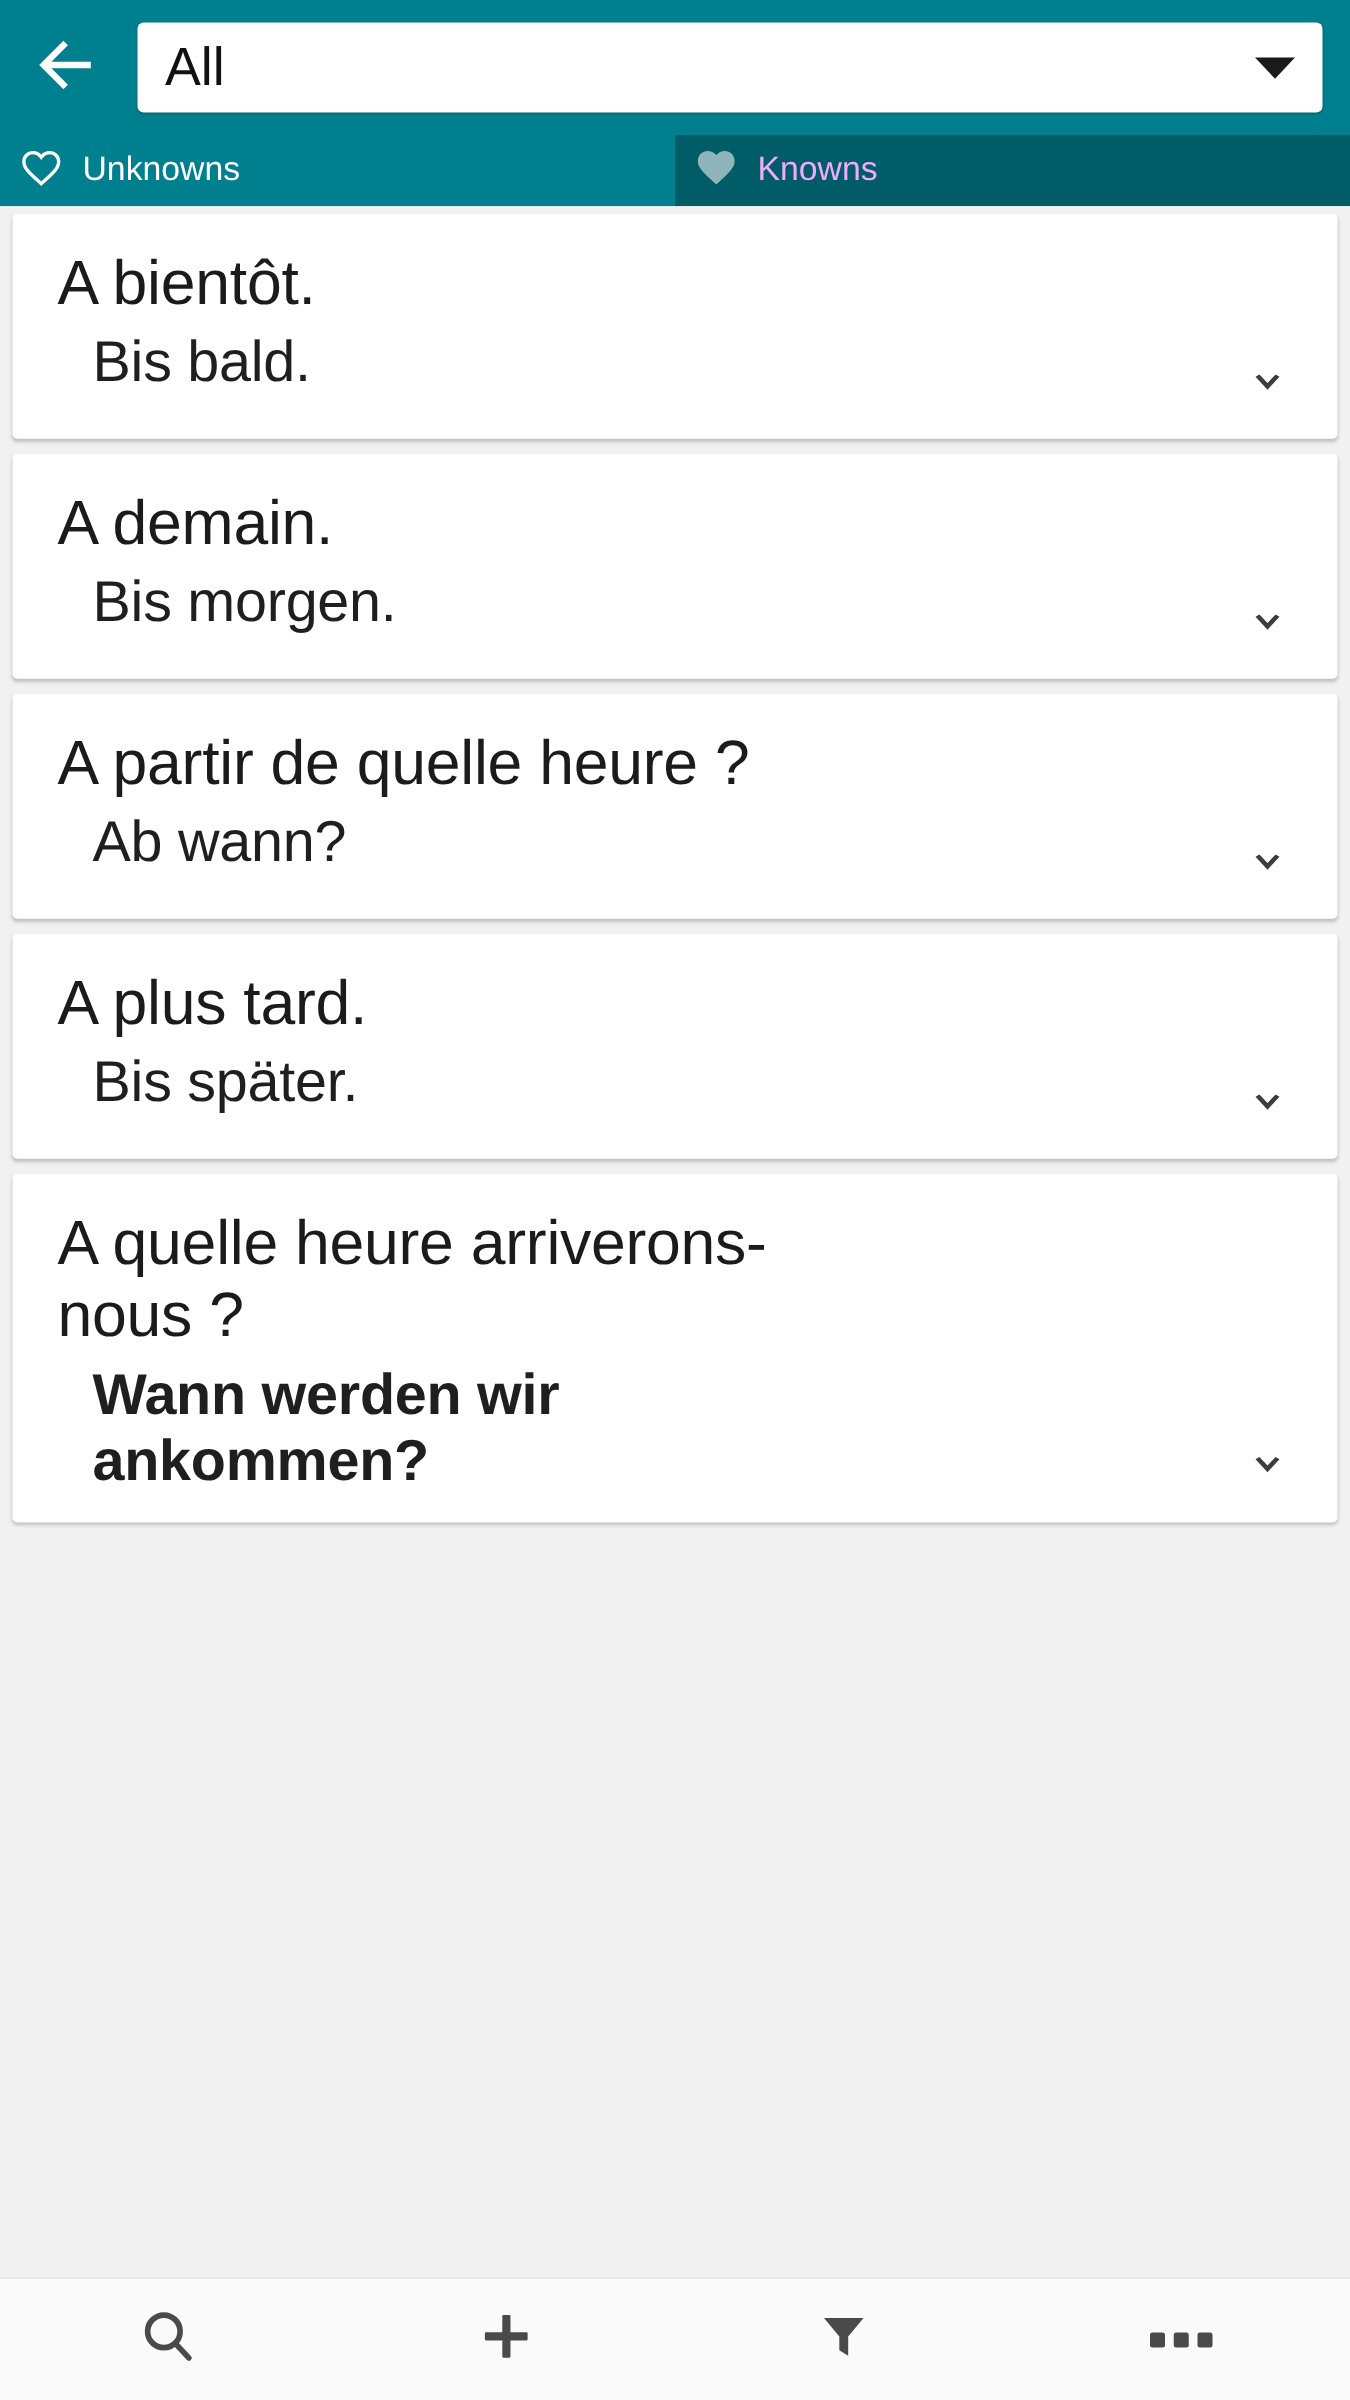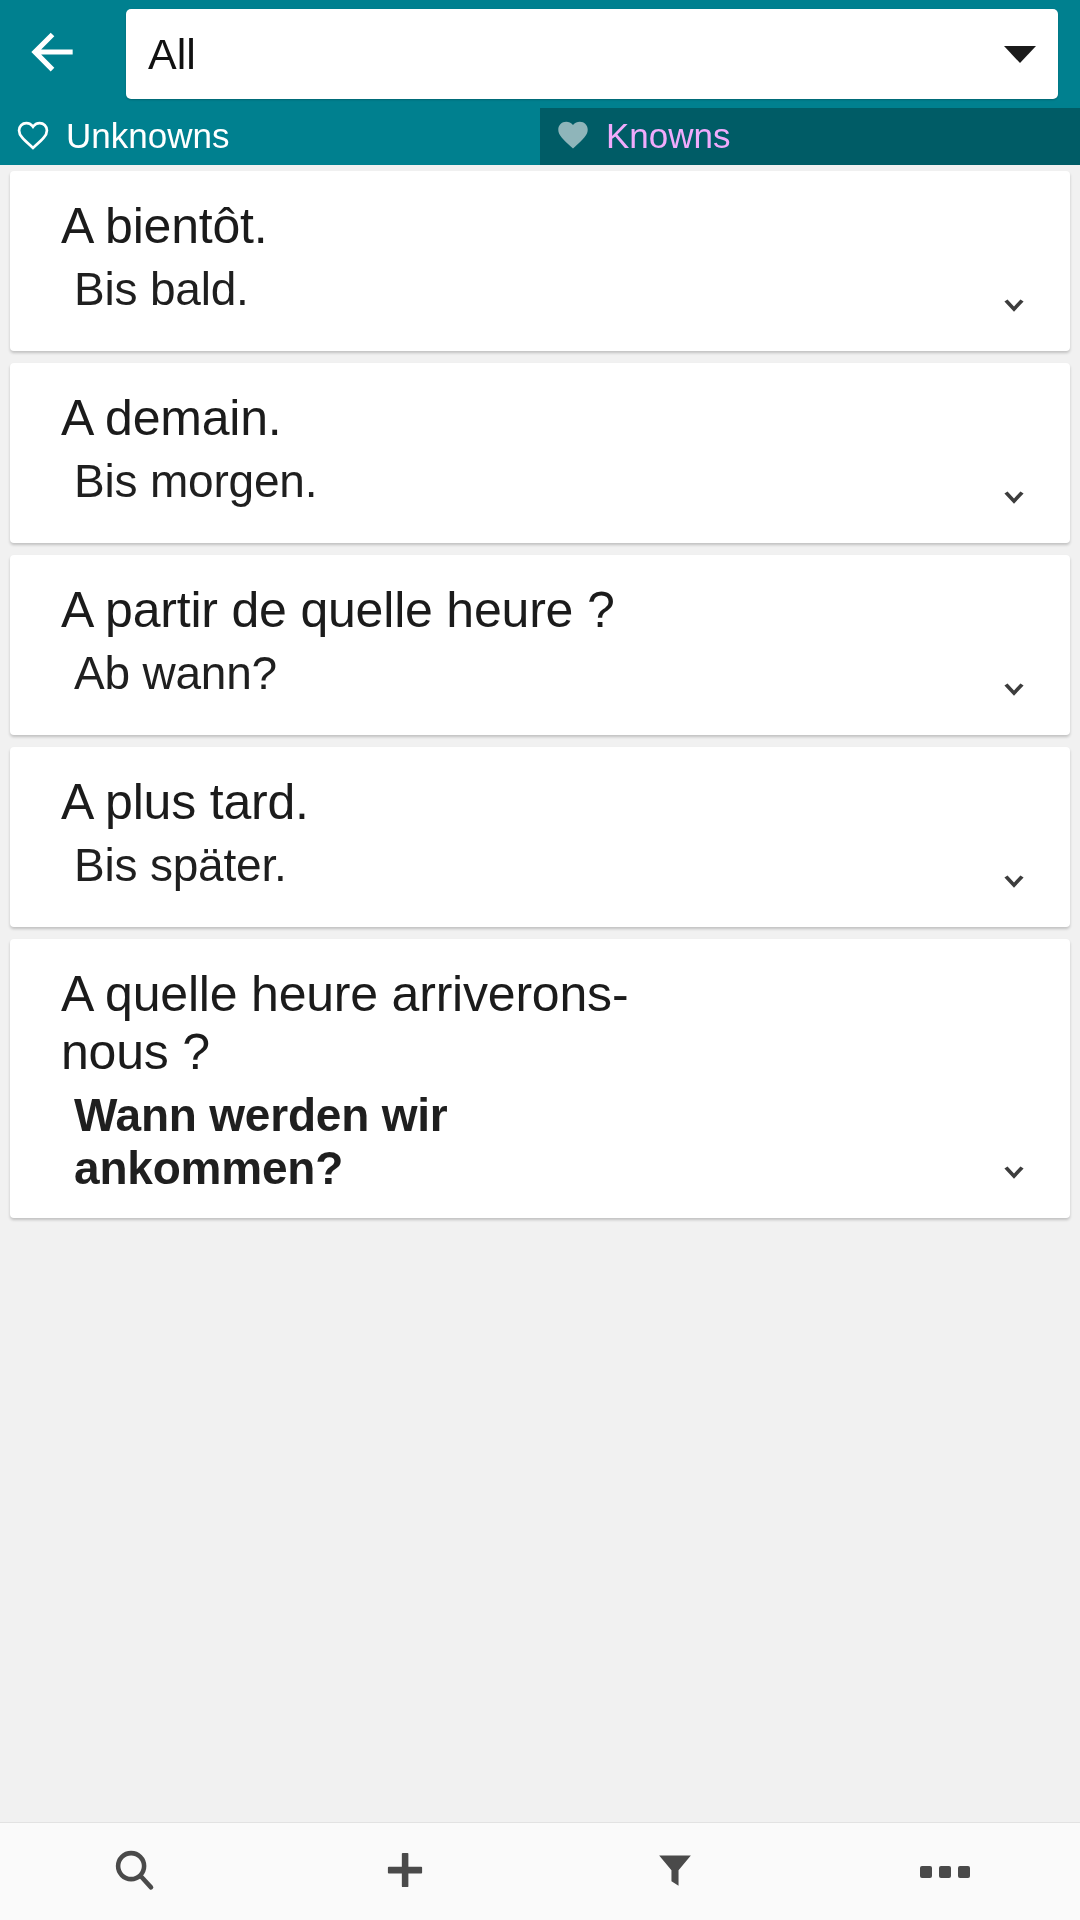--- a/index.html
+++ b/index.html
@@ -63,24 +63,24 @@
     width: 84px;
     height: 84px;
     display: flex;
     align-items: center;
     justify-content: center;
     flex: 0 0 auto;
     cursor: pointer;
   }
   .spinner {
     flex: 1 1 auto;
-    height: 90px;
+    height: 72px;
     background: #ffffff;
     border-radius: 5px;
-    margin-left: 32px;
+    margin-left: 16px;
     display: flex;
     align-items: center;
     padding: 0 22px 0 22px;
     box-shadow: 0 1px 2px rgba(0,0,0,0.22);
     cursor: pointer;
     position: relative;
   }
   .spinner-value {
     font-size: 43px;
     color: #111111;
@@ -107,21 +107,21 @@
     flex: 1 1 50%;
     display: flex;
     align-items: center;
     gap: 14px;
     padding-left: 14px;
     cursor: pointer;
   }
   .tab.active { background: #00808F; }
   .tab.inactive { background: #005C66; }
   .tab-label {
-    font-size: 35px;
+    font-size: 27px;
     line-height: 1;
     white-space: nowrap;
     padding-bottom: 3px;
   }
   .tab.active .tab-label { color: #ffffff; }
   .tab.inactive .tab-label { color: #f0abfc; }
 
   
   .list {
     flex: 1 1 auto;
@@ -136,21 +136,20 @@
     box-shadow: 0 2px 3px rgba(0,0,0,0.20);
     position: relative;
     padding: 26px 100px 22px 36px;
     min-height: 180px;
   }
   .card-front {
     font-size: 50px;
     color: #1b1b1b;
     line-height: 1.16;
     letter-spacing: -0.2px;
-    margin-left: 15px;
   }
   .card-back {
     font-size: 46px;
     color: #1f1f1f;
     line-height: 1.16;
     margin-top: 8px;
     padding-left: 28px;
     letter-spacing: -0.2px;
   }
   .card-expand {

